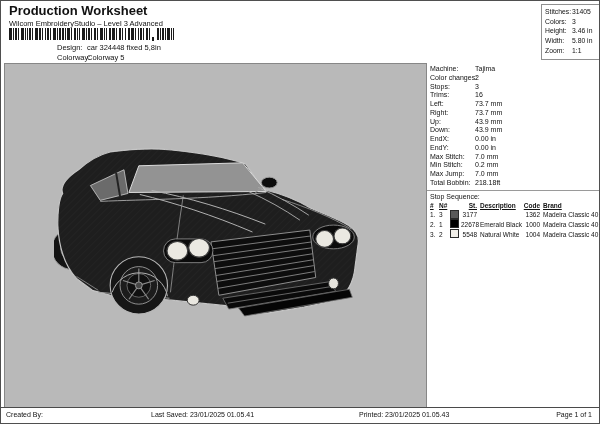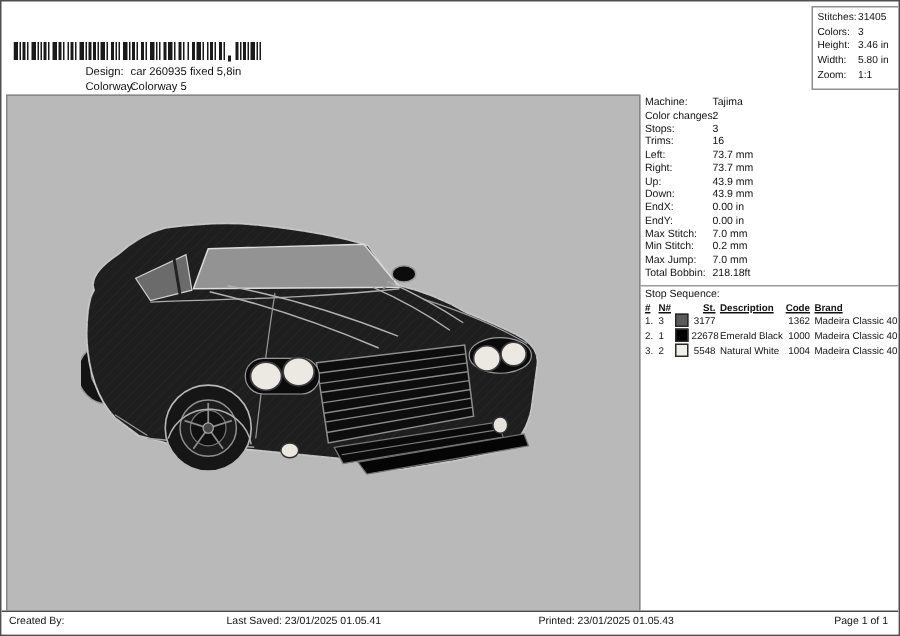--- a/index.html
+++ b/index.html
@@ -44,27 +44,29 @@
   .f-created{left:5px;top:3px;}
   .f-saved{left:150px;top:3px;}
   .f-printed{left:358px;top:3px;}
   .f-page{right:7px;top:3px;}
 </style>
 </head>
 <body>
 
 <div class="page">
 
+  <div class="abs title">Production Worksheet</div>
+  <div class="abs subtitle">Wilcom EmbroideryStudio – Level 3 Advanced</div>
 
   <svg class="abs barcode" width="166" height="14" viewBox="0 0 166 14">
     <path fill="#1a1a1a" d="M0 0h3v12h-3z M4 0h1v12h-1z M6 0h2v12h-2z M9 0h1v12h-1z M12 0h3v12h-3z M16 0h1v12h-1z M18 0h1v12h-1z M20 0h2v12h-2z M23 0h1v12h-1z M26 0h3v12h-3z M30 0h2v12h-2z M33 0h1v12h-1z M36 0h1v12h-1z M38 0h2v12h-2z M41 0h1v12h-1z M44 0h3v12h-3z M48 0h1v12h-1z M50 0h2v12h-2z M53 0h2v12h-2z M56 0h1v12h-1z M58 0h3v12h-3z M62 0h1v12h-1z M65 0h2v12h-2z M68 0h1v12h-1z M70 0h1v12h-1z M73 0h3v12h-3z M77 0h1v12h-1z M79 0h2v12h-2z M82 0h1v12h-1z M85 0h2v12h-2z M88 0h1v12h-1z M91 0h3v12h-3z M95 0h1v12h-1z M97 0h1v12h-1z M100 0h2v12h-2z M103 0h3v12h-3z M107 0h1v12h-1z M110 0h2v12h-2z M113 0h1v12h-1z M116 0h1v12h-1z M119 0h2v12h-2z M122 0h3v12h-3z M126 0h1v12h-1z M129 0h1v12h-1z M131 0h2v12h-2z M134 0h1v12h-1z M137 0h2v12h-2z M140 0h1v12h-1z M143 9h2v4h-2z M148 0h2v12h-2z M151 0h1v12h-1z M153 0h2v12h-2z M156 0h1v12h-1z M158 0h3v12h-3z M162 0h1v12h-1z M164 0h1v12h-1z"></path>
   </svg>
 
   <div class="abs hdr-row design-row">
-    <span class="lbl">Design:</span><span>car 260935 fixed 5,8in</span>
+    <span class="lbl">Design:</span><span>car 324448 fixed 5,8in</span>
   </div>
   <div class="abs hdr-row colorway-row">
     <span class="lbl">Colorway:</span><span>Colorway 5</span>
   </div>
 
   <div class="abs summary-box">
     <div class="s-row"><span class="lbl">Stitches:</span><span>31405</span></div>
     <div class="s-row"><span class="lbl">Colors:</span><span>3</span></div>
     <div class="s-row"><span class="lbl">Height:</span><span>3.46 in</span></div>
     <div class="s-row"><span class="lbl">Width:</span><span>5.80 in</span></div>

